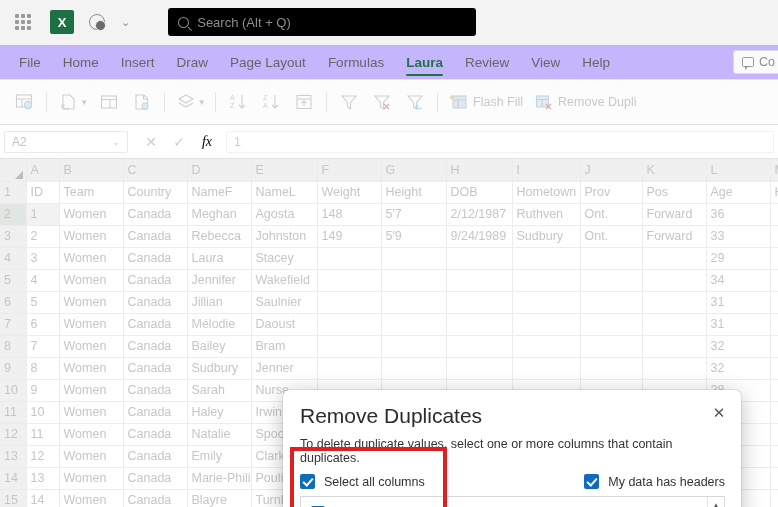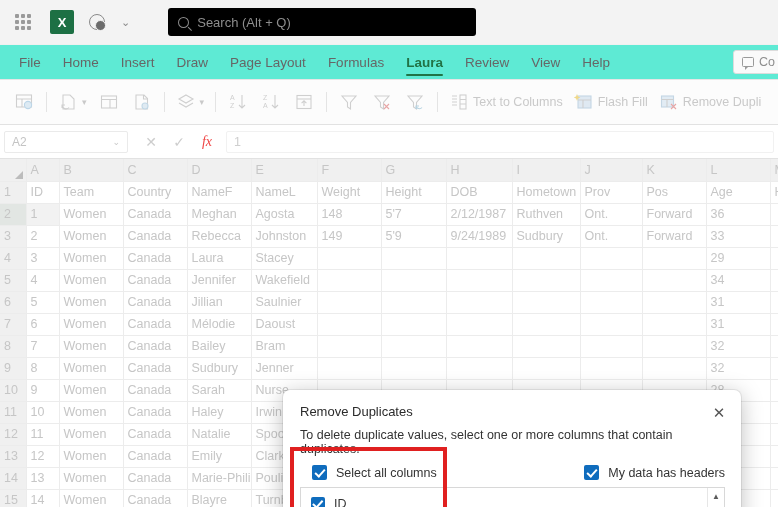--- a/index.html
+++ b/index.html
@@ -43,21 +43,21 @@
     width:11px; height:11px; border:1.4px solid #8c8c8c; border-radius:50%;
     position:relative; flex:none; transform:rotate(-45deg);
   }
   .searchbox .mag::after {
     content:""; position:absolute; left:4px; top:11px; width:1.4px; height:5px; background:#8c8c8c;
   }
   .searchbox span { font-size:13px; color:#8e8e8e; }
 
   
   .tabs {
-    height:35px; display:flex; align-items:center; padding:0 8px; background:#5eead4;
+    height:35px; display:flex; align-items:center; padding:0 8px; background:#c4b5fd;
     border-bottom:1px solid #e6e6e6; position:relative;
   }
   .tab {
     font-size:13.5px; color:#666; padding:7px 11px 6px; cursor:pointer;
     position:relative; white-space:nowrap;
   }
   .tab.active { color:#217346; font-weight:600; }
   .tab.active::after {
     content:""; position:absolute; left:11px; right:11px; bottom:0;
     height:2px; background:#217346; border-radius:2px;
@@ -99,21 +99,21 @@
     width:124px; height:22px; border:1px solid #eaeaea; border-radius:2px;
     display:flex; align-items:center; padding:0 7px; font-size:12px; color:#c4c4c4;
     justify-content:space-between; cursor:pointer; background:#fff;
   }
   .namebox .nb-chev { font-size:9px; color:#c9c9c9; }
   .fb-icons { display:flex; align-items:center; gap:2px; margin-left:10px; }
   .fb-ico {
     width:26px; height:24px; display:flex; align-items:center; justify-content:center;
     color:#cdcdcd; font-size:14px; cursor:pointer;
   }
-  .fb-fx { font-style:italic; font-family:"Liberation Serif", serif; font-size:14px; color:#ef4444; }
+  .fb-fx { font-style:italic; font-family:"Liberation Serif", serif; font-size:14px; color:#000000; }
   .fb-input {
     flex:1; height:22px; border:1px solid #f1f1f1; margin-left:6px; border-radius:2px;
     font-size:12.5px; color:#cfcfcf; display:flex; align-items:center; padding:0 7px;
     background:#fff; cursor:text;
   }
 
   
   .grid-wrap { position:relative; background:#fff; height:calc(507px - 159px); overflow:hidden; }
   table.grid { border-collapse:collapse; table-layout:fixed; width:778px; }
   table.grid th, table.grid td {
@@ -143,32 +143,31 @@
   tr.selrow td.rowhead { background:#e2e6e3; }
   td.selcell { background:#f2f2f2; border:1px solid #217346; }
 
   
   .dialog {
     position:absolute; left:283px; top:231px; width:458px; height:254px;
     background:#fff; border-radius:7px;
     box-shadow:0 4px 22px rgba(0,0,0,.26), 0 0 0 1px rgba(0,0,0,.07);
   }
   .dlg-title {
-    font-size:13px; color:#2b2b2b; padding:14px 16px 0 17px; font-weight:400;
+    font-size:21px; color:#2b2b2b; padding:14px 16px 0 17px; font-weight:400;
   }
   .dlg-close {
     position:absolute; right:10px; top:11px; width:24px; height:24px;
     display:flex; align-items:center; justify-content:center;
     font-size:15px; color:#555; cursor:pointer; border-radius:3px;
   }
   .dlg-desc { font-size:12.5px; color:#333; padding:9px 16px 0 17px; }
   .dlg-row1 {
     display:flex; align-items:center; padding:9px 16px 0 17px;
     justify-content:space-between;
-    margin-left:12px;
   }
   .cbx-line { display:flex; align-items:center; gap:9px; cursor:pointer; }
   .cbx {
     width:15px; height:15px; border-radius:2px; background:#0f6cbd; flex:none;
     position:relative;
   }
   .cbx::after {
     content:""; position:absolute; left:4.5px; top:1.5px; width:4px; height:8px;
     border:solid #fff; border-width:0 2px 2px 0; transform:rotate(42deg);
   }
@@ -315,28 +314,20 @@
       </svg>
     </div>
     <div class="tb-btn">
       <svg width="20" height="20" viewBox="0 0 20 20" fill="none" stroke="#cfcfcf" stroke-width="1.1">
         <path d="M3 4h14l-5.5 6.5V17l-3-2v-4.5z"></path>
         <path d="M11 14a3.5 3.5 0 0 0 6 1.5M11 17v-3h3" stroke="#b8d4e2"></path>
       </svg>
     </div>
     <div class="tb-sep"></div>
 
-    <div class="tb-btn">
-      <svg width="20" height="20" viewBox="0 0 20 20" fill="none" stroke="#cfcfcf" stroke-width="1.1">
-        <path d="M3 4h5M3 7h5M3 10h5M3 13h5"></path>
-          <rect x="11" y="3" width="6" height="14"></rect>
-        <path d="M11 7.5h6M11 12h6"></path>
-      </svg>
-      <span class="tb-lbl">Text to Columns</span>
-    </div>
     <div class="tb-btn">
       <svg width="20" height="20" viewBox="0 0 20 20" fill="none" stroke="#cfcfcf" stroke-width="1.1">
         <rect x="4" y="4" width="13" height="12" fill="#dfe9f2" stroke="#c3d6e4"></rect>
         <path d="M4 8h13M9 8v8"></path>
         <path d="M3 2l1 2.4L6.4 5.4 4 6.4 3 8.8 2 6.4-.4 5.4 2 4.4z" fill="#f0d98a" stroke="none"></path>
       </svg>
       <span class="tb-lbl">Flash Fill</span>
     </div>
     <div class="tb-btn">
       <svg width="20" height="20" viewBox="0 0 20 20" fill="none" stroke="#cfcfcf" stroke-width="1.1">

